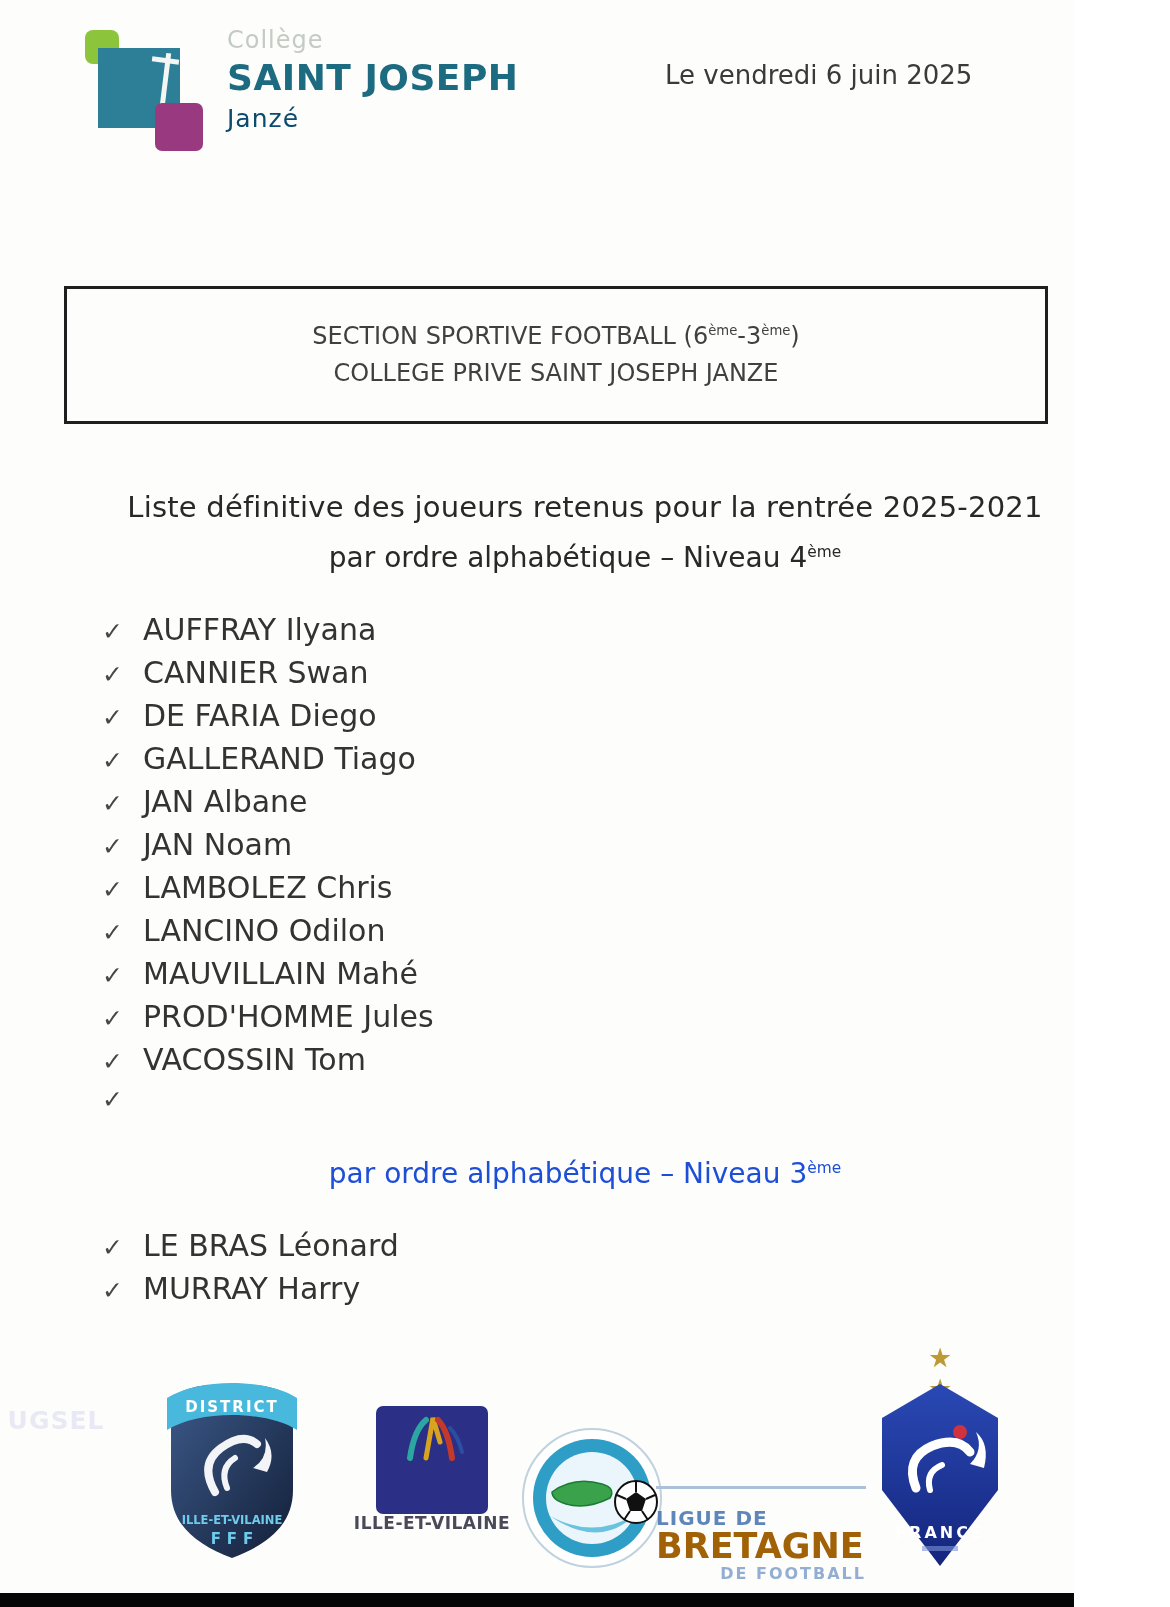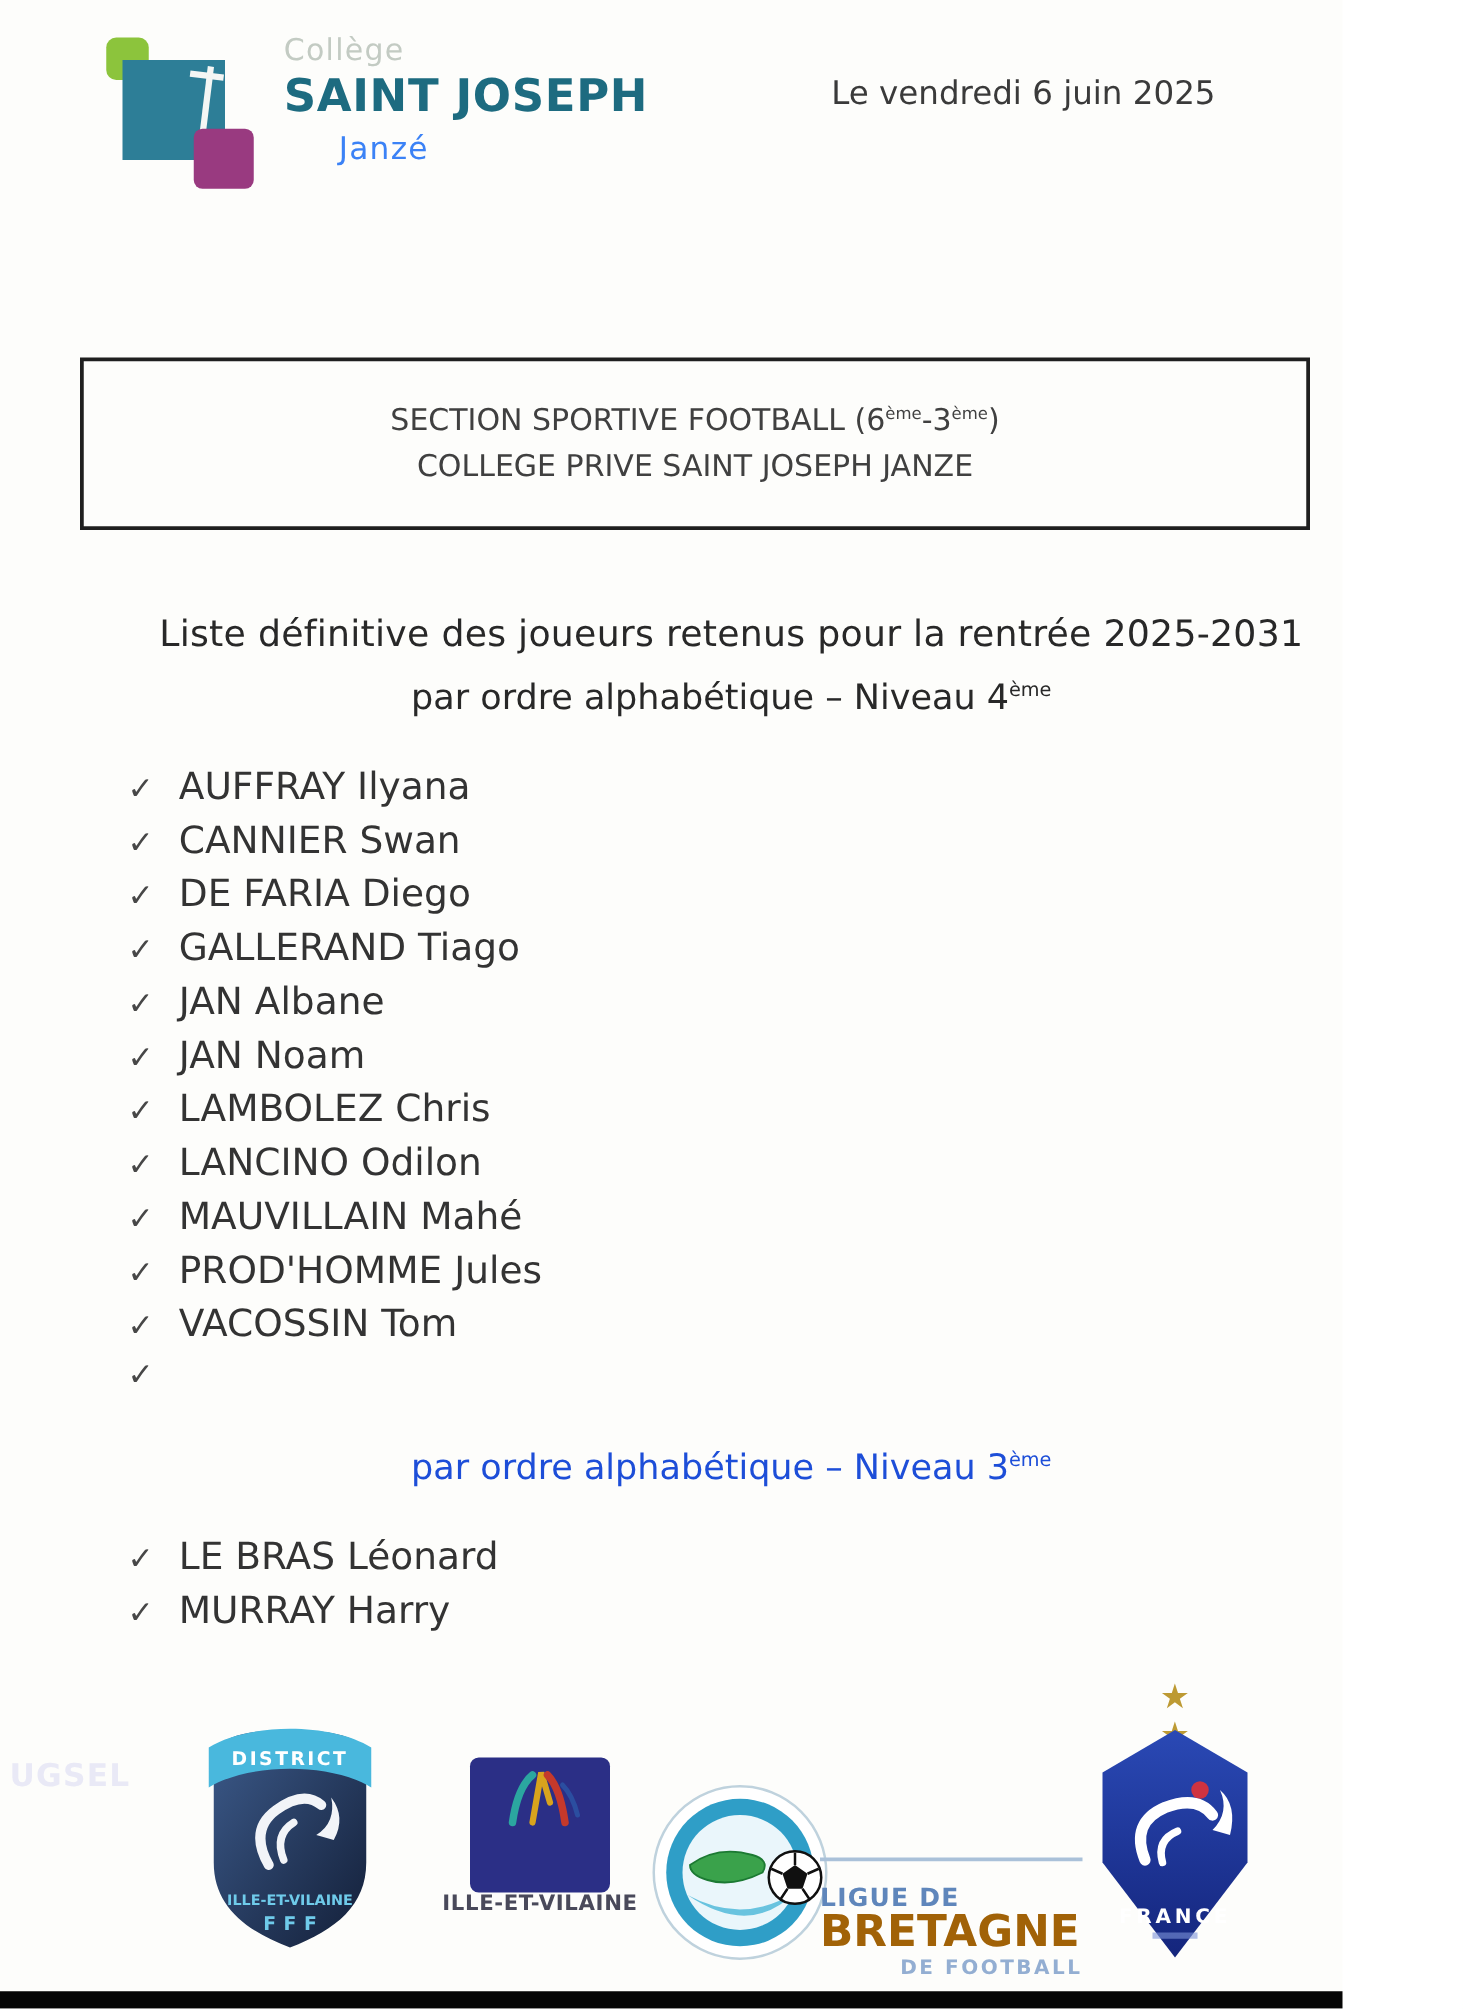--- a/index.html
+++ b/index.html
@@ -12,21 +12,21 @@
   .school-logo{position:absolute;left:75px;top:26px;width:460px;height:140px;}
   .sq{position:absolute;}
   .sq-green{left:10px;top:4px;width:34px;height:34px;border-radius:8px;background:#8cc43c;}
   .sq-teal{left:23px;top:22px;width:82px;height:80px;background:#2d7e97;}
   .sq-purple{left:80px;top:77px;width:48px;height:48px;border-radius:7px;background:#993a80;}
   .cross-v{position:absolute;left:88px;top:27px;width:5px;height:53px;background:#f4f6f4;transform:rotate(7deg);}
   .cross-h{position:absolute;left:77px;top:32px;width:27px;height:5px;background:#f4f6f4;transform:rotate(7deg);}
   .school-text{position:absolute;left:152px;top:2px;line-height:1;}
   .school-type{font-size:24px;color:#c3cbc3;letter-spacing:1px;}
   .school-name{font-size:36px;font-weight:700;color:#1d6b80;margin-top:8px;letter-spacing:0.5px;}
-  .school-city{font-size:25px;color:#3b82f6;margin-top:10px;letter-spacing:1px;margin-left:44px;}
+  .school-city{font-size:25px;color:#0c4a6e;margin-top:10px;letter-spacing:1px;}
   
   .doc-date{position:absolute;left:665px;top:60px;font-size:26px;color:#3a3a3a;}
   
   .section-box{
     position:absolute;left:64px;top:286px;width:984px;height:138px;
     border:3px solid #1f1f1f;box-sizing:border-box;
     display:flex;flex-direction:column;justify-content:center;align-items:center;
     font-size:24px;color:#404040;line-height:37px;text-align:center;
   }
   sup{font-size:0.55em;vertical-align:super;line-height:0;}
@@ -80,21 +80,21 @@
   <div class="doc-date">Le vendredi 6 juin 2025</div>
 
   <div class="section-box">
     <div>
       <span>SECTION SPORTIVE FOOTBALL (6</span><sup>ème</sup><span>-3</span><sup>ème</sup><span>)</span>
     </div>
     <div>COLLEGE PRIVE SAINT JOSEPH JANZE</div>
   </div>
 
   <div class="list-heading">
-    <div class="l1">Liste définitive des joueurs retenus pour la rentrée 2025-2031</div>
+    <div class="l1">Liste définitive des joueurs retenus pour la rentrée 2025-2021</div>
     <div class="l2">
       <span>par ordre alphabétique – Niveau 4</span><sup>ème</sup>
     </div>
   </div>
 
   <ul class="players lv4">
 
       <li class="player-row">
         <span class="check">✓</span>
         <span class="pname">AUFFRAY Ilyana</span>

